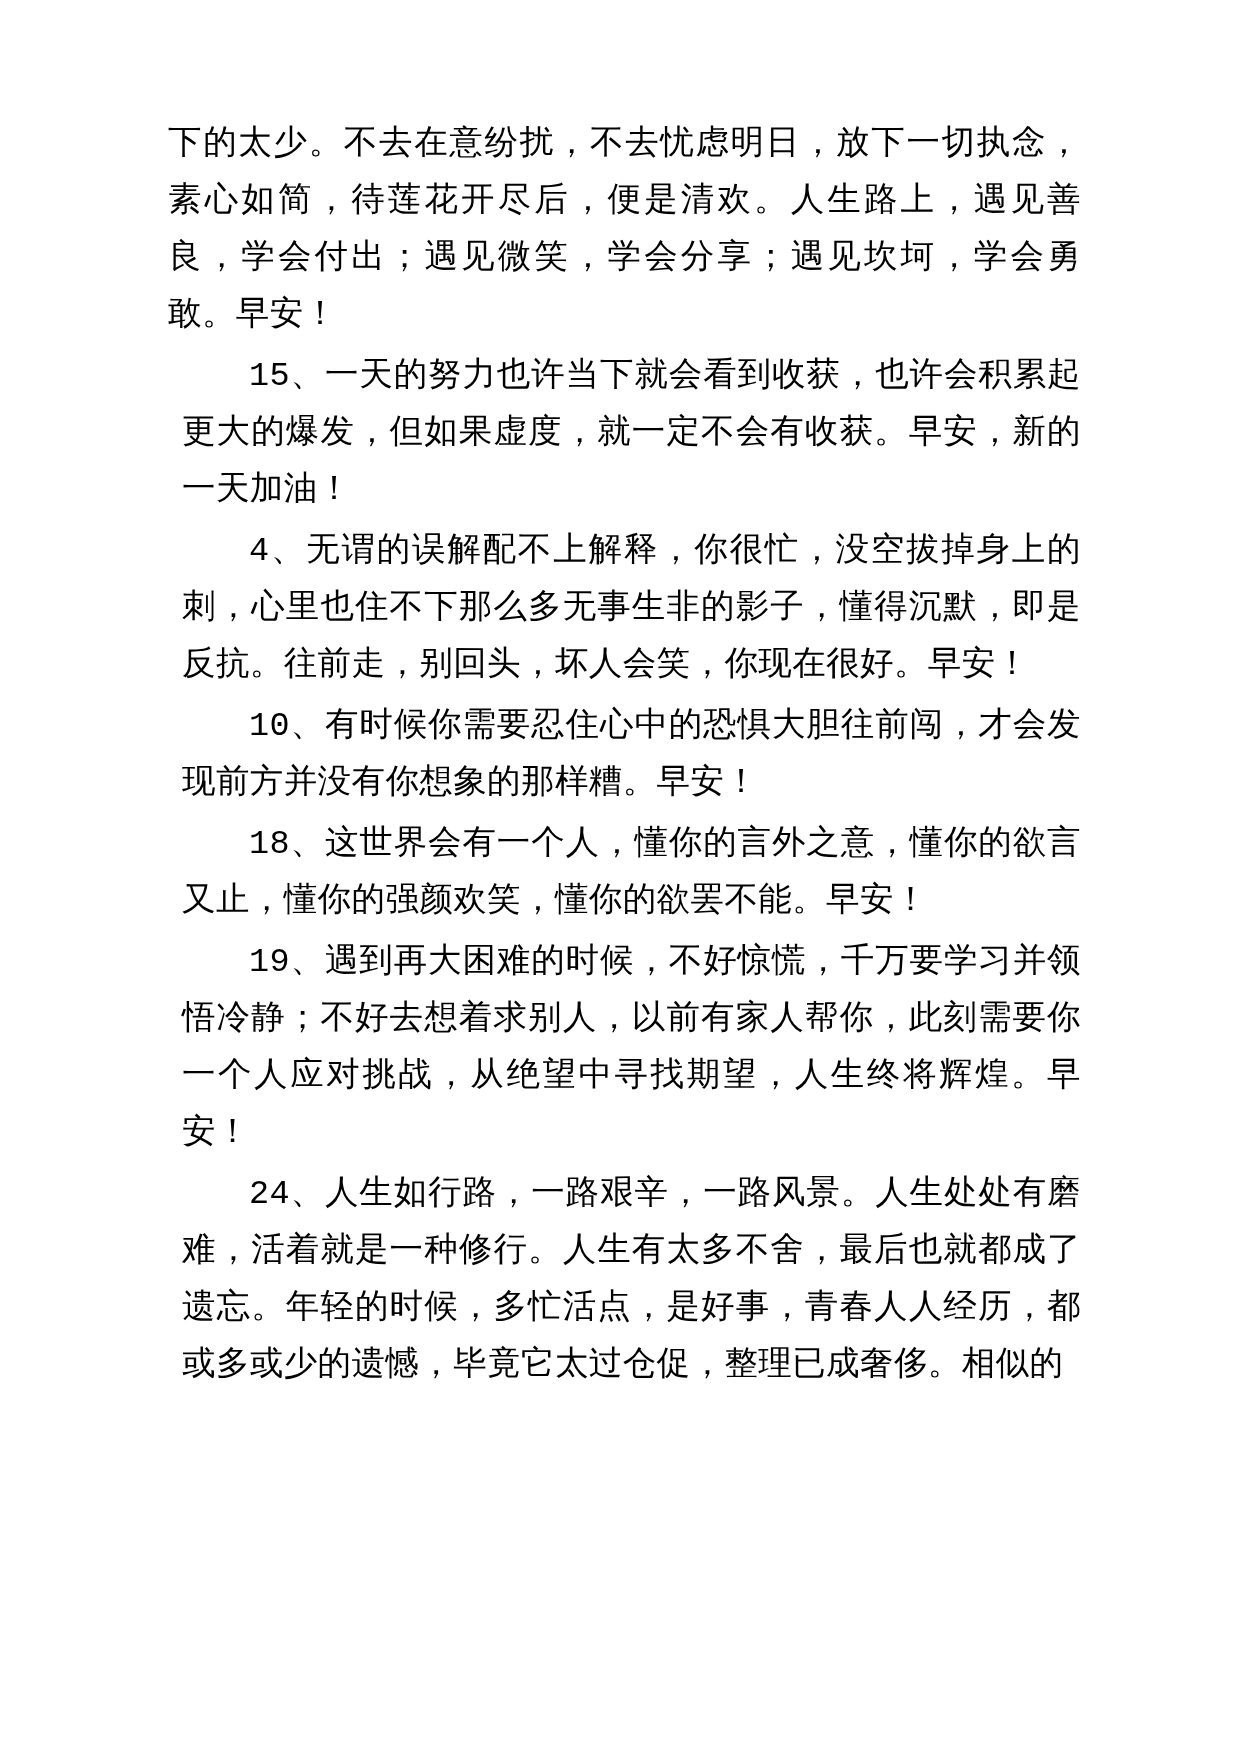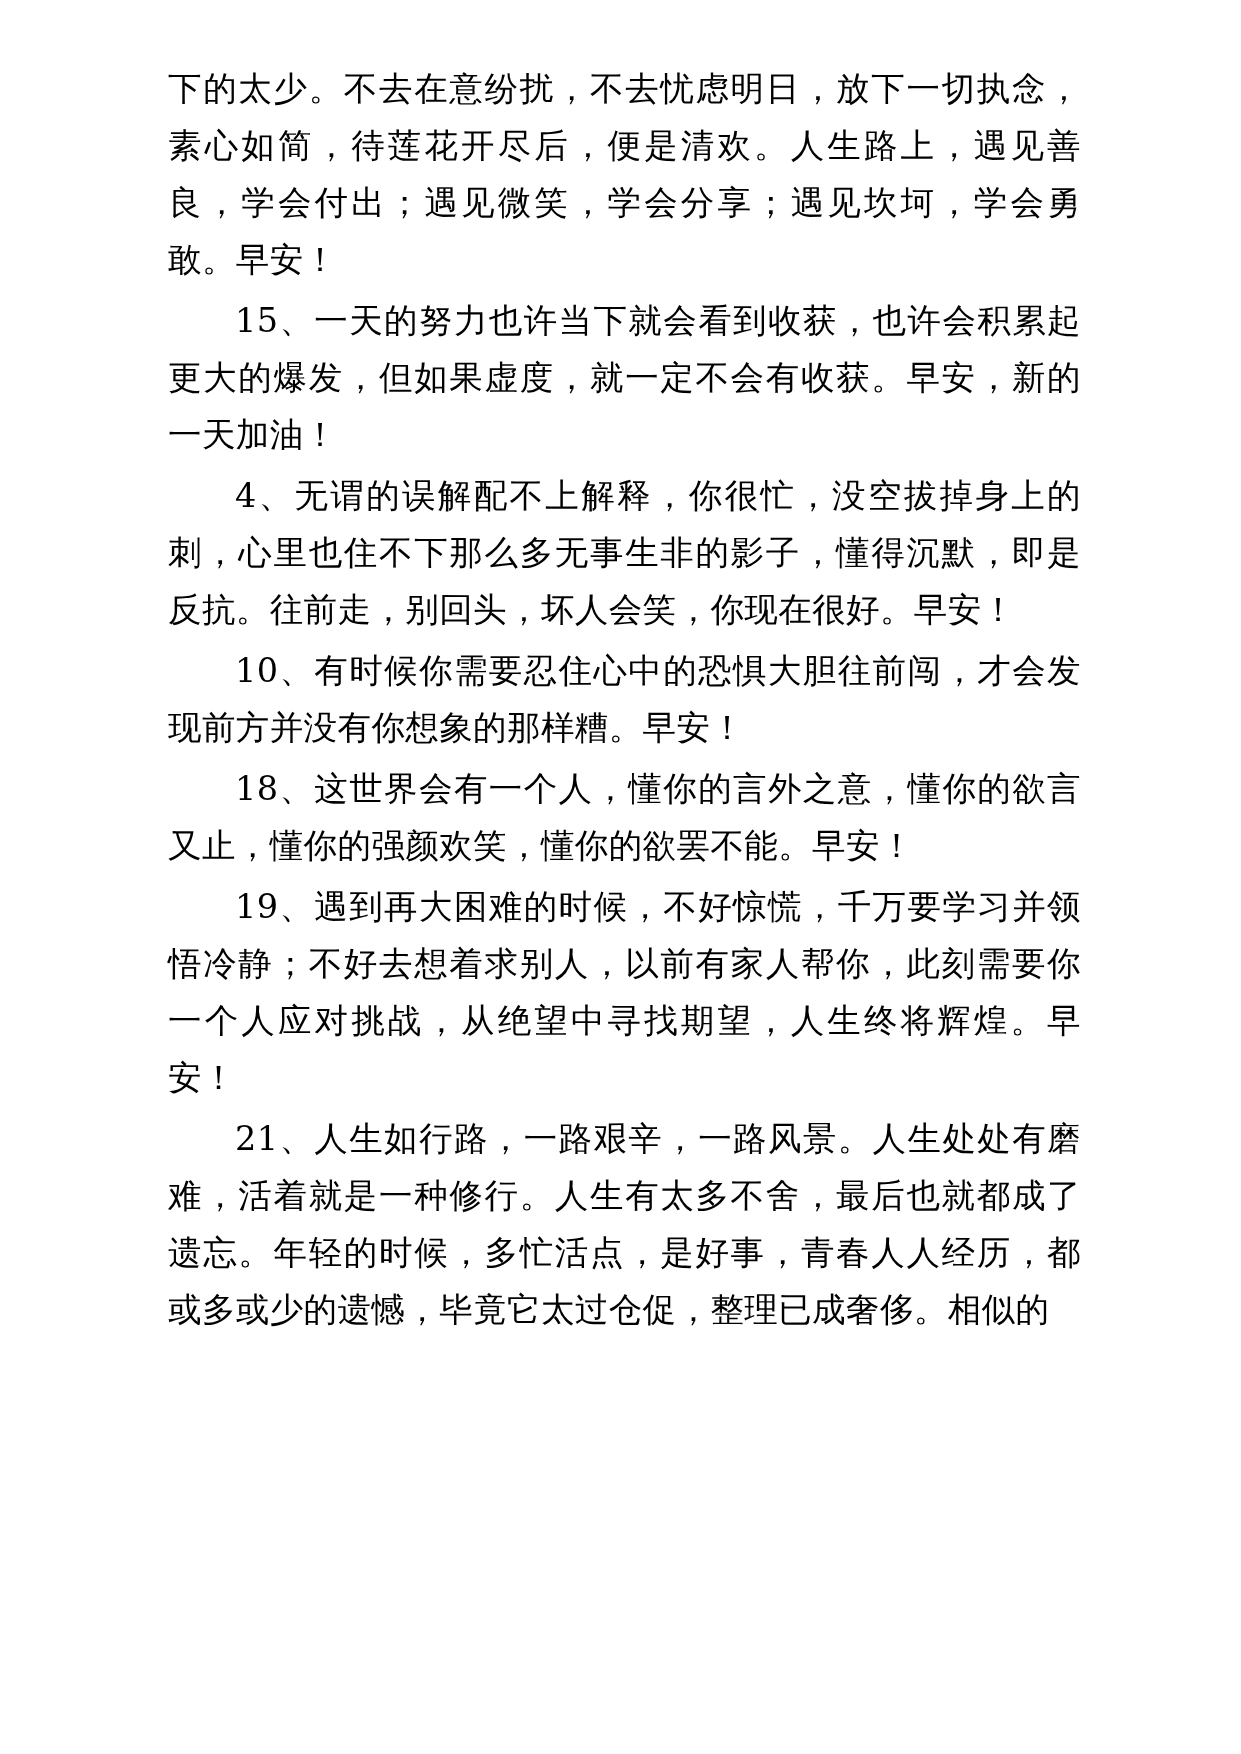--- a/index.html
+++ b/index.html
@@ -12,48 +12,50 @@
     width: 1241px;
     min-height: 1754px;
     font-family: "DejaVu Serif", "Liberation Serif", serif;
     color: #000000;
   }
   .page {
     position: relative;
     width: 1236px;
     min-height: 1754px;
     box-sizing: border-box;
-    padding: 60px 155px 60px 168px;
+    padding: 116px 155px 60px 168px;
     background: #ffffff;
+    font-family: Liberation Mono, monospace;
   }
   .doc-body {
     display: block;
   }
   .para {
     font-size: 33.5px;
     line-height: 57px;
     text-align: justify;
     text-justify: inter-ideograph;
     margin: 0 0 4px 0;
     letter-spacing: 0.4px;
     word-break: break-all;
   }
   .para.indent {
     text-indent: 67px;
+    margin-left: 14px;
   }
   .para:last-child {
     margin-bottom: 0;
   }
 </style>
 </head>
 <body>
 
 <div class="page">
   <div class="doc-body">
     <p class="para">下的太少。不去在意纷扰，不去忧虑明日，放下一切执念，素心如简，待莲花开尽后，便是清欢。人生路上，遇见善良，学会付出；遇见微笑，学会分享；遇见坎坷，学会勇敢。早安！</p>
     <p class="para indent">15、一天的努力也许当下就会看到收获，也许会积累起更大的爆发，但如果虚度，就一定不会有收获。早安，新的一天加油！</p>
     <p class="para indent">4、无谓的误解配不上解释，你很忙，没空拔掉身上的刺，心里也住不下那么多无事生非的影子，懂得沉默，即是反抗。往前走，别回头，坏人会笑，你现在很好。早安！</p>
     <p class="para indent">10、有时候你需要忍住心中的恐惧大胆往前闯，才会发现前方并没有你想象的那样糟。早安！</p>
     <p class="para indent">18、这世界会有一个人，懂你的言外之意，懂你的欲言又止，懂你的强颜欢笑，懂你的欲罢不能。早安！</p>
     <p class="para indent">19、遇到再大困难的时候，不好惊慌，千万要学习并领悟冷静；不好去想着求别人，以前有家人帮你，此刻需要你一个人应对挑战，从绝望中寻找期望，人生终将辉煌。早安！</p>
-    <p class="para indent">21、人生如行路，一路艰辛，一路风景。人生处处有磨难，活着就是一种修行。人生有太多不舍，最后也就都成了遗忘。年轻的时候，多忙活点，是好事，青春人人经历，都或多或少的遗憾，毕竟它太过仓促，整理已成奢侈。相似的</p>
+    <p class="para indent">24、人生如行路，一路艰辛，一路风景。人生处处有磨难，活着就是一种修行。人生有太多不舍，最后也就都成了遗忘。年轻的时候，多忙活点，是好事，青春人人经历，都或多或少的遗憾，毕竟它太过仓促，整理已成奢侈。相似的</p>
   </div>
 </div>
 
 </body></html>

